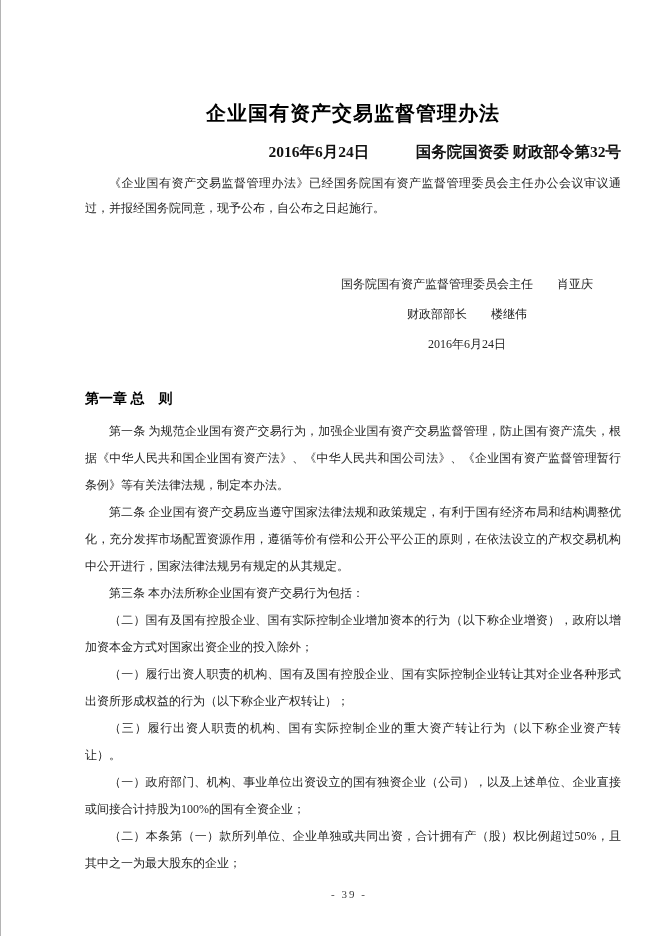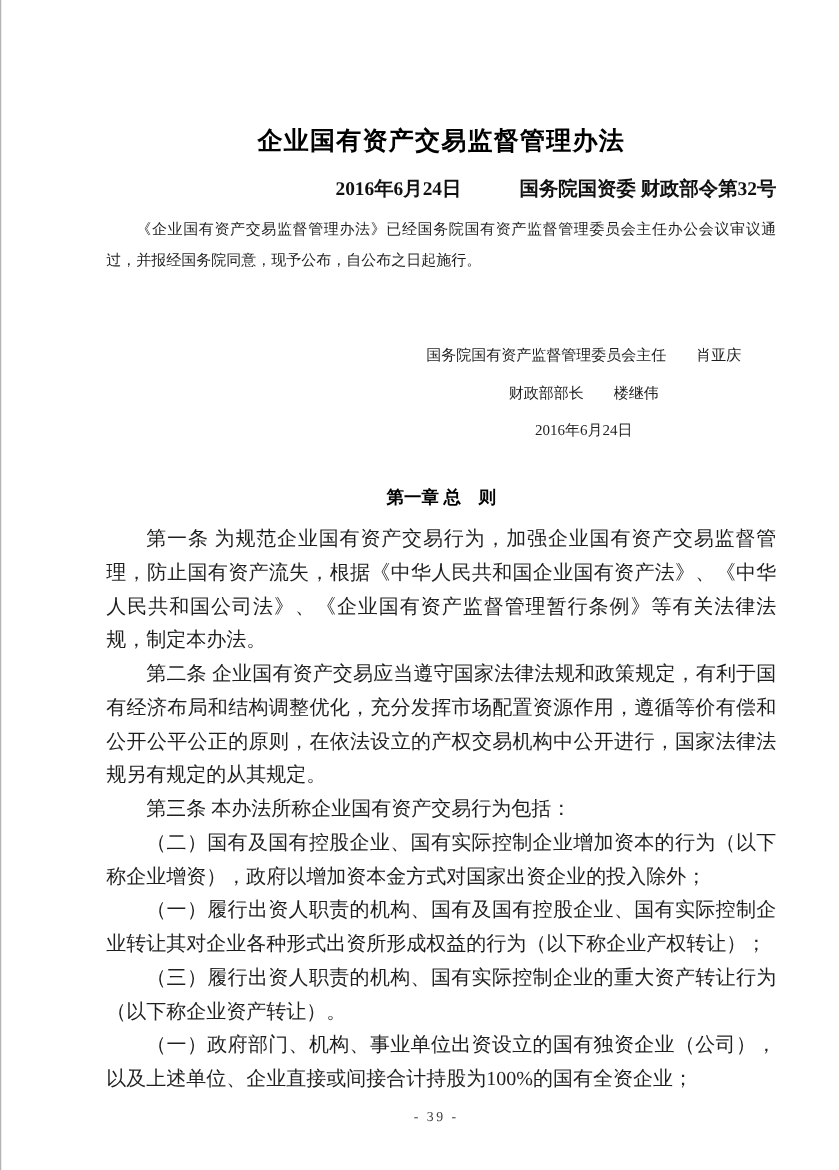--- a/index.html
+++ b/index.html
@@ -52,29 +52,28 @@
     width: fit-content;
     text-align: center;
     font-size: 12px;
     line-height: 30px;
   }
   .chapter-heading {
     margin: 26px 0 0 0;
     font-size: 14px;
     font-weight: bold;
     color: #000000;
-    text-align: center;
     line-height: 28px;
   }
   .articles {
     margin-top: 5px;
   }
   .articles .para {
     margin: 0;
-    font-size: 16px;
+    font-size: 12px;
     line-height: 27px;
     text-align: justify;
     text-indent: 2em;
   }
   .page-number {
     margin-top: 4px;
     font-size: 11px;
     color: #3c3c3c;
     text-align: center;
     line-height: 26px;
@@ -103,18 +102,19 @@
     <h2 class="chapter-heading">第一章 总　则</h2>
 
     <div class="articles">
         <p class="para">第一条 为规范企业国有资产交易行为，加强企业国有资产交易监督管理，防止国有资产流失，根据《中华人民共和国企业国有资产法》、《中华人民共和国公司法》、《企业国有资产监督管理暂行条例》等有关法律法规，制定本办法。</p>
         <p class="para">第二条 企业国有资产交易应当遵守国家法律法规和政策规定，有利于国有经济布局和结构调整优化，充分发挥市场配置资源作用，遵循等价有偿和公开公平公正的原则，在依法设立的产权交易机构中公开进行，国家法律法规另有规定的从其规定。</p>
         <p class="para">第三条 本办法所称企业国有资产交易行为包括：</p>
         <p class="para">（二）国有及国有控股企业、国有实际控制企业增加资本的行为（以下称企业增资），政府以增加资本金方式对国家出资企业的投入除外；</p>
         <p class="para">（一）履行出资人职责的机构、国有及国有控股企业、国有实际控制企业转让其对企业各种形式出资所形成权益的行为（以下称企业产权转让）；</p>
         <p class="para">（三）履行出资人职责的机构、国有实际控制企业的重大资产转让行为（以下称企业资产转让）。</p>
         <p class="para">（一）政府部门、机构、事业单位出资设立的国有独资企业（公司），以及上述单位、企业直接或间接合计持股为100%的国有全资企业；</p>
+        <p class="para">（二）本条第（一）款所列单位、企业单独或共同出资，合计拥有产（股）权比例超过50%，且其中之一为最大股东的企业；</p>
       </div>
 
     <div class="page-number">- 39 -</div>
 
   </div>
 </div>
 
 </body></html>

